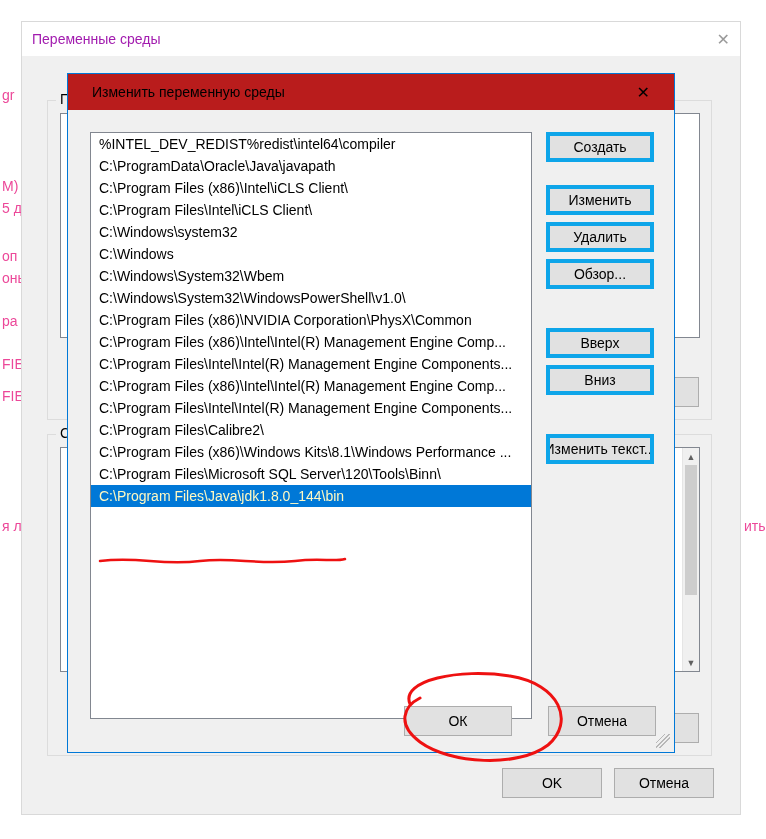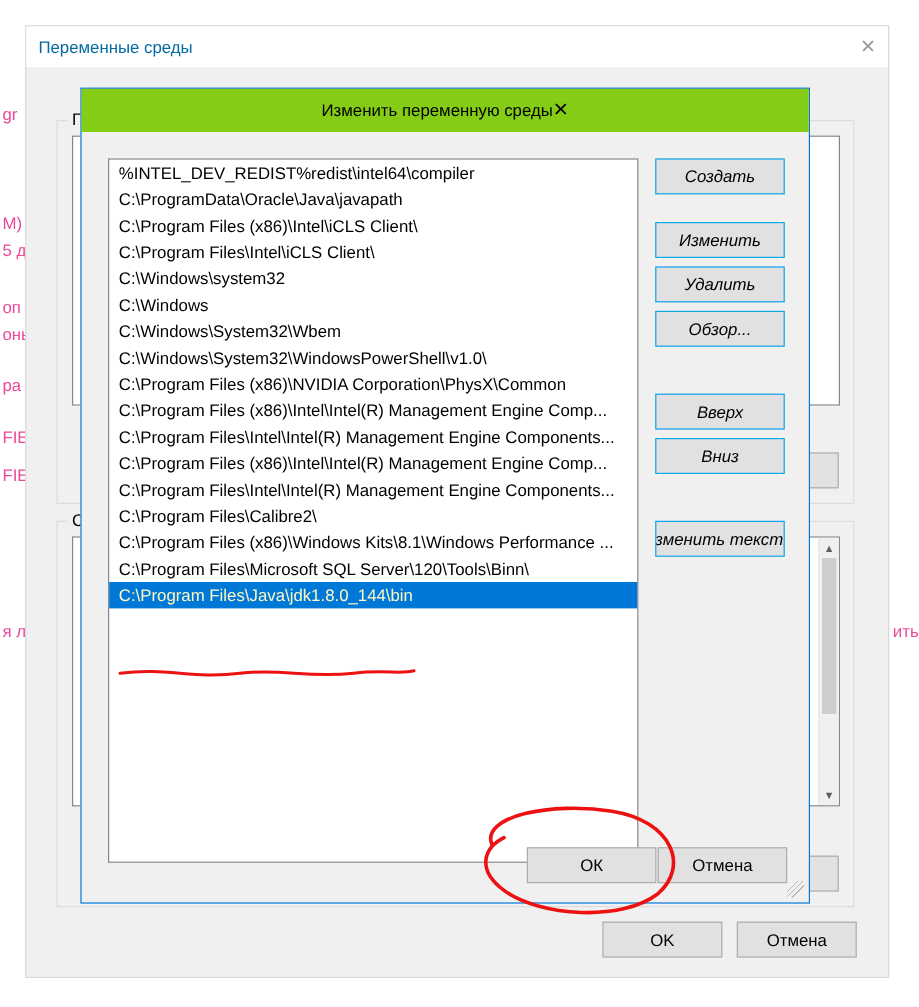--- a/index.html
+++ b/index.html
@@ -13,21 +13,21 @@
 
   
   .parent-dialog {
     position: absolute; left: 21px; top: 21px; width: 720px; height: 794px;
     border: 1px solid #d9d9d9; background: #f0f0f0;
   }
   .parent-titlebar {
     height: 34px; display: flex; align-items: center; justify-content: space-between;
     padding: 0 10px; background: #fff;
   }
-  .parent-title { color: #0369a1; }
+  .parent-title { color: #a21caf; }
   .parent-close { font-size: 16px; color: #9a9a9a; font-family: Arial; }
 
   .groupbox {
     position: absolute; border: 1px solid #dcdcdc; background: #f0f0f0;
   }
   .group-label { position: absolute; top: -10px; left: 8px; background: #f0f0f0; padding: 0 4px; }
 
   .gb-top { left: 25px; top: 78px; width: 665px; height: 320px; }
   .gb-bot { left: 25px; top: 412px; width: 665px; height: 322px; }
 
@@ -53,42 +53,42 @@
   }
   .vthumb { position:absolute; left:2px; right:2px; background:#cdcdcd; }
   .varrow { position:absolute; left:0; right:0; height:17px; display:flex; align-items:center; justify-content:center; color:#606060; font-size:9px; }
 
   
   .child-dialog {
     position: absolute; left: 67px; top: 73px; width: 608px; height: 680px;
     border: 1px solid #0078d7; background: #f0f0f0;
   }
   .child-titlebar {
-    height: 36px; display:flex; align-items:center; justify-content:center;
-    padding:0 24px; background:#84cc16;
+    height: 36px; display:flex; align-items:center; justify-content:space-between;
+    padding:0 24px; background:#b91c1c;
   }
   .child-close { font-size: 16px; color:#000; font-family: Arial; }
 
   .paths-box {
     position:absolute; left:22px; top:58px; width:442px; height:587px;
     background:#fff; border:1px solid #828790;
   }
   .path-row { padding:3px 8px; white-space:nowrap; overflow:hidden; text-overflow:ellipsis; }
   .path-row.selected { background:#0078d7; color:#fef9c3; }
 
   .side-buttons { position:absolute; left:478px; top:58px; width:108px; }
   .side-buttons .sbtn {
     display:flex; align-items:center; justify-content:center;
-    background:#e1e1e1; border:1px solid #0ea5e9; height:30px; margin-bottom:7px;
-    white-space:nowrap; overflow:hidden; padding:0 2px;font-style:italic;
+    background:#e1e1e1; border:4px solid #0ea5e9; height:30px; margin-bottom:7px;
+    white-space:nowrap; overflow:hidden; padding:0 2px;
   }
   .gap-small { height: 16px; }
   .gap-large { height: 32px; }
 
-  .child-bottombar { position:absolute; right:18px; bottom:16px; display:flex; gap:1px; }
+  .child-bottombar { position:absolute; right:18px; bottom:16px; display:flex; gap:36px; }
 
   .resize-grip {
     position:absolute; right:4px; bottom:4px; width:14px; height:14px;
     background:
       linear-gradient(135deg, transparent 0 6px, #b8b8b8 6px 7px, transparent 7px 9px, #b8b8b8 9px 10px, transparent 10px 12px, #b8b8b8 12px 13px, transparent 13px);
   }
 
   
   .annot { position:absolute; inset:0; pointer-events:none; }
 </style>

